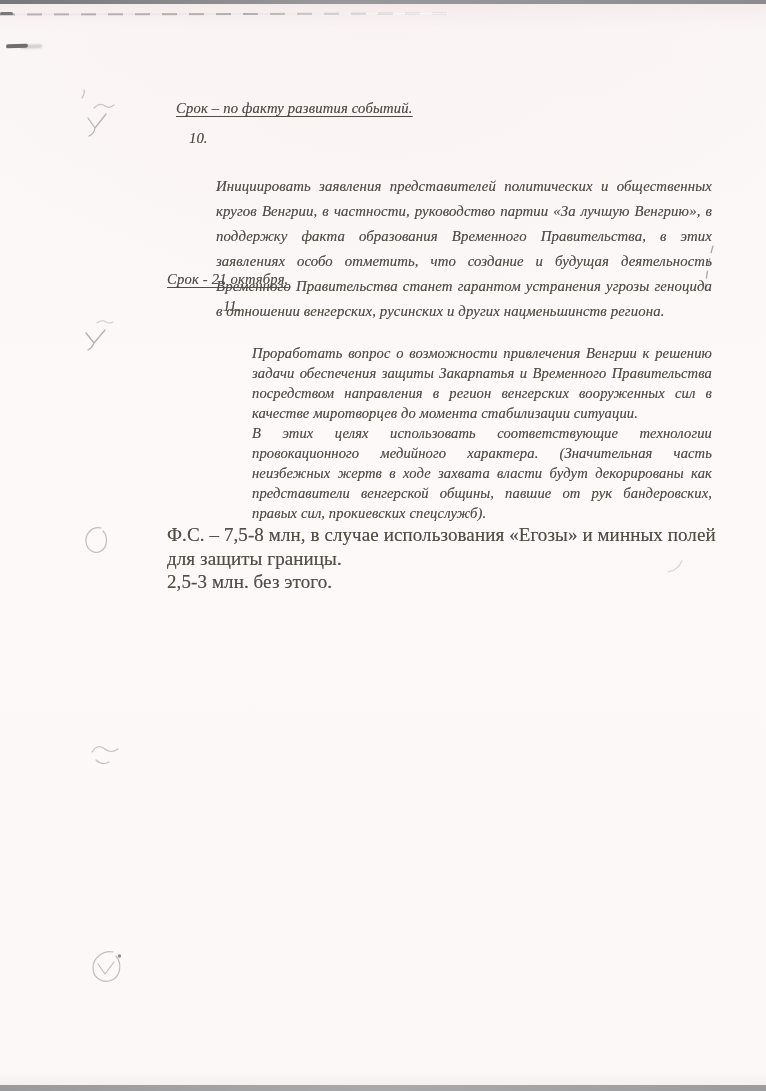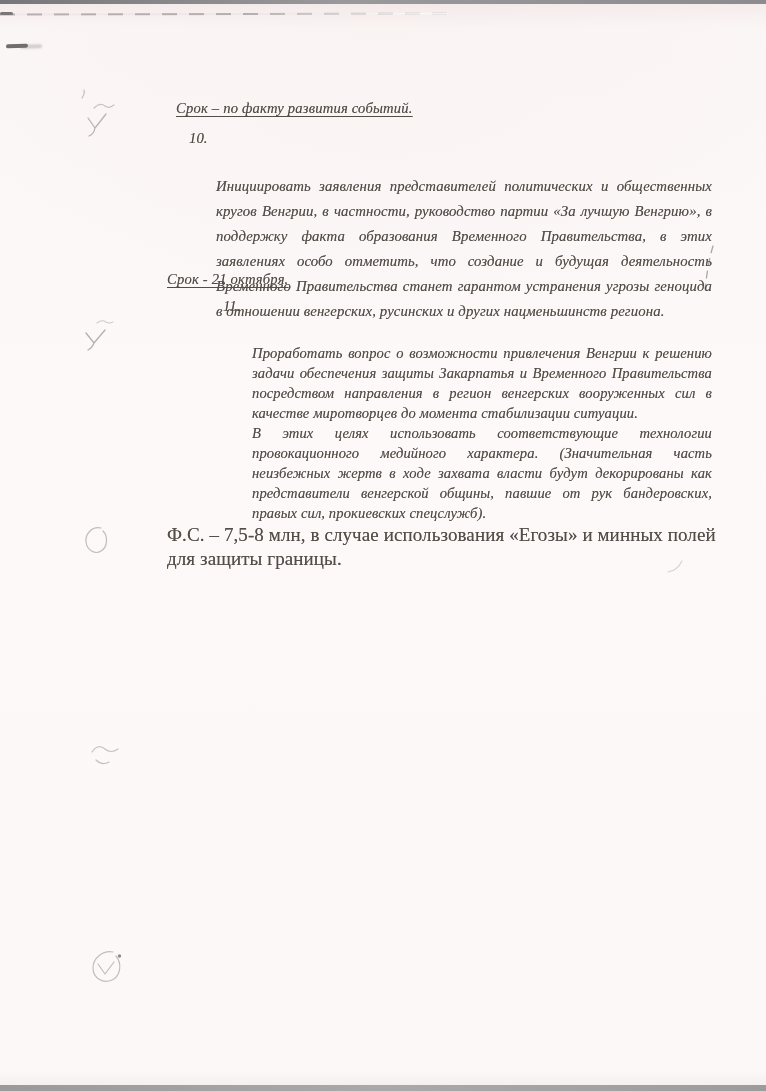--- a/index.html
+++ b/index.html
@@ -88,16 +88,17 @@
       <span class="num">11.</span>
       <div class="itxt">
         <p class="jp">Проработать вопрос о возможности привлечения Венгрии к решению задачи обеспечения защиты Закарпатья и Временного Правительства посредством направления в регион венгерских вооруженных сил в качестве миротворцев до момента стабилизации ситуации.</p>
         <p class="jp">В этих целях использовать соответствующие технологии провокационного медийного характера. (Значительная часть неизбежных жертв в ходе захвата власти будут декорированы как представители венгерской общины, павшие от рук бандеровских, правых сил, прокиевских спецслужб).</p>
       </div>
     </div>
 
 
     <div class="funding">
       <p>Ф.С. – 7,5-8 млн, в случае использования «Егозы» и минных полей для защиты границы.</p>
+      <p>2,5-3 млн. без этого.</p>
     </div>
 
   </div>
 </div>
 
 </body></html>

